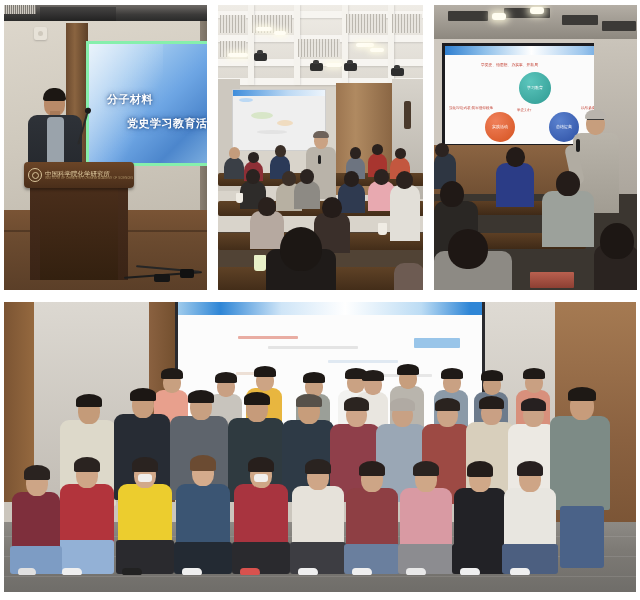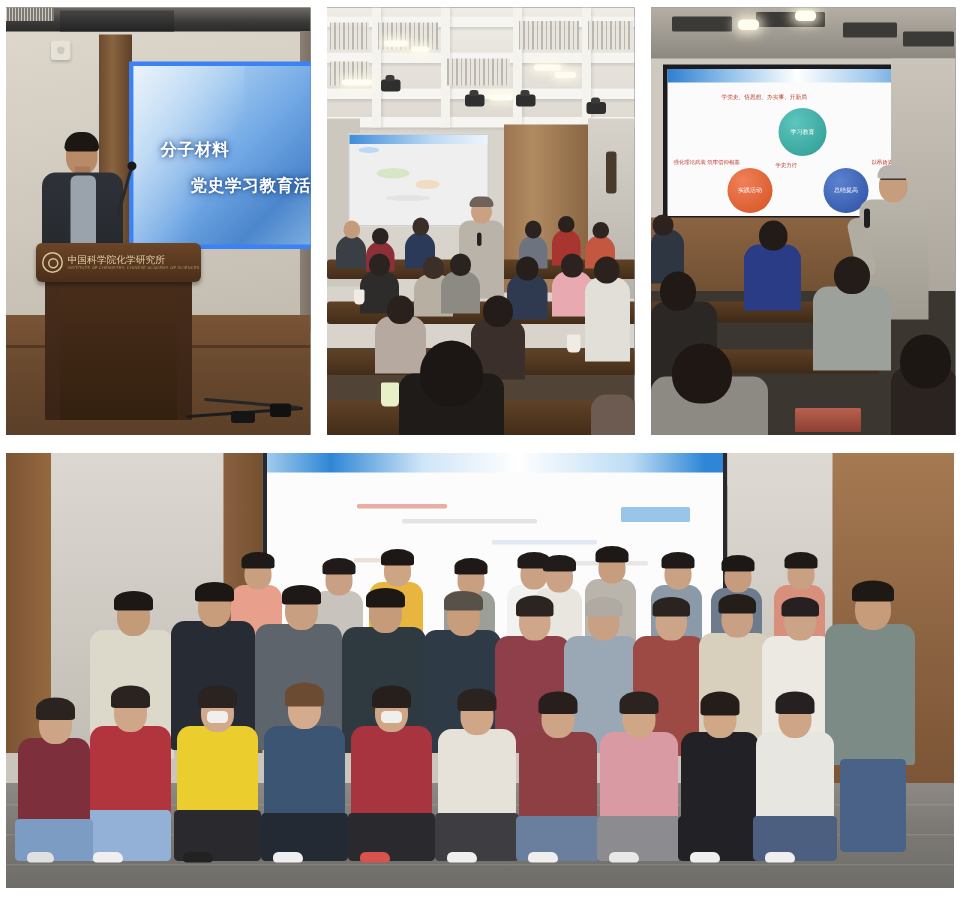--- a/index.html
+++ b/index.html
@@ -25,21 +25,21 @@
   #p1 .ceilvent{position:absolute;left:0;top:0;width:32px;height:9px;
     background:repeating-linear-gradient(90deg,#cfcac2 0 1px,#7d7a74 1px 2px);}
   #p1 .ceilslab{position:absolute;left:36px;top:2px;width:76px;height:14px;
     background:linear-gradient(180deg,#454443,#222);}
   #p1 .smoke{position:absolute;left:30px;top:22px;width:13px;height:13px;border-radius:2px;
     background:#e7e2d8;box-shadow:0 1px 2px rgba(0,0,0,.18);}
   #p1 .smoke:after{content:"";position:absolute;left:4px;top:4px;width:5px;height:5px;border-radius:50%;background:#cfc9bd;}
   #p1 .woodcol{position:absolute;left:62px;top:18px;width:22px;height:190px;
     background:linear-gradient(90deg,#6b4a2f,#8a6440 40%,#5d4028);}
   #p1 .screenframe{position:absolute;left:82px;top:36px;width:126px;height:125px;
-    background:#3b82f6;}
+    background:#86efac;}
   #p1 .screen{position:absolute;left:3px;top:3px;right:0;bottom:3px;
     background:linear-gradient(135deg,#cfe4f6 0%,#9fc8ef 28%,#6ea6e4 55%,#4c86cc 78%,#7fb0e0 100%);}
   #p1 .scrGlare{position:absolute;left:0;top:0;width:60%;height:100%;
     background:linear-gradient(115deg,rgba(255,255,255,.55),rgba(255,255,255,0) 70%);}
   #p1 .slideLine{position:absolute;color:#fff;font-weight:bold;white-space:nowrap;
     text-shadow:0 0 3px rgba(20,60,120,.85),0 0 6px rgba(20,60,120,.6);}
   #p1 .sl1{left:18px;top:48px;font-size:11px;letter-spacing:.5px;}
   #p1 .sl2{left:38px;top:72px;font-size:11px;letter-spacing:.5px;}
   #p1 .wallR{position:absolute;left:196px;top:16px;width:12px;height:200px;
     background:linear-gradient(90deg,#8a8073,#6d6458);}

